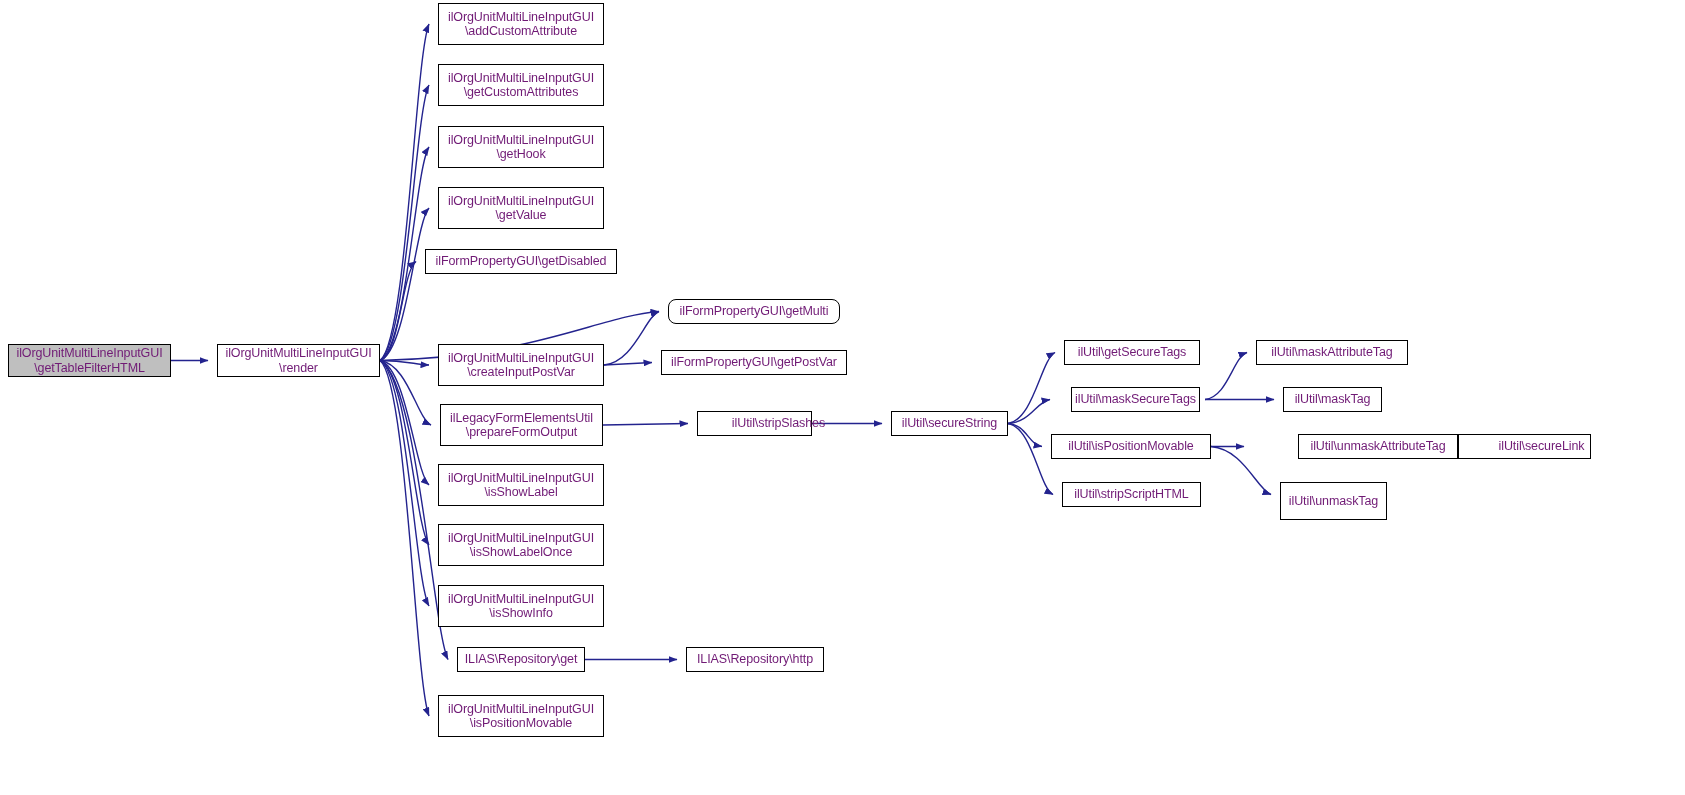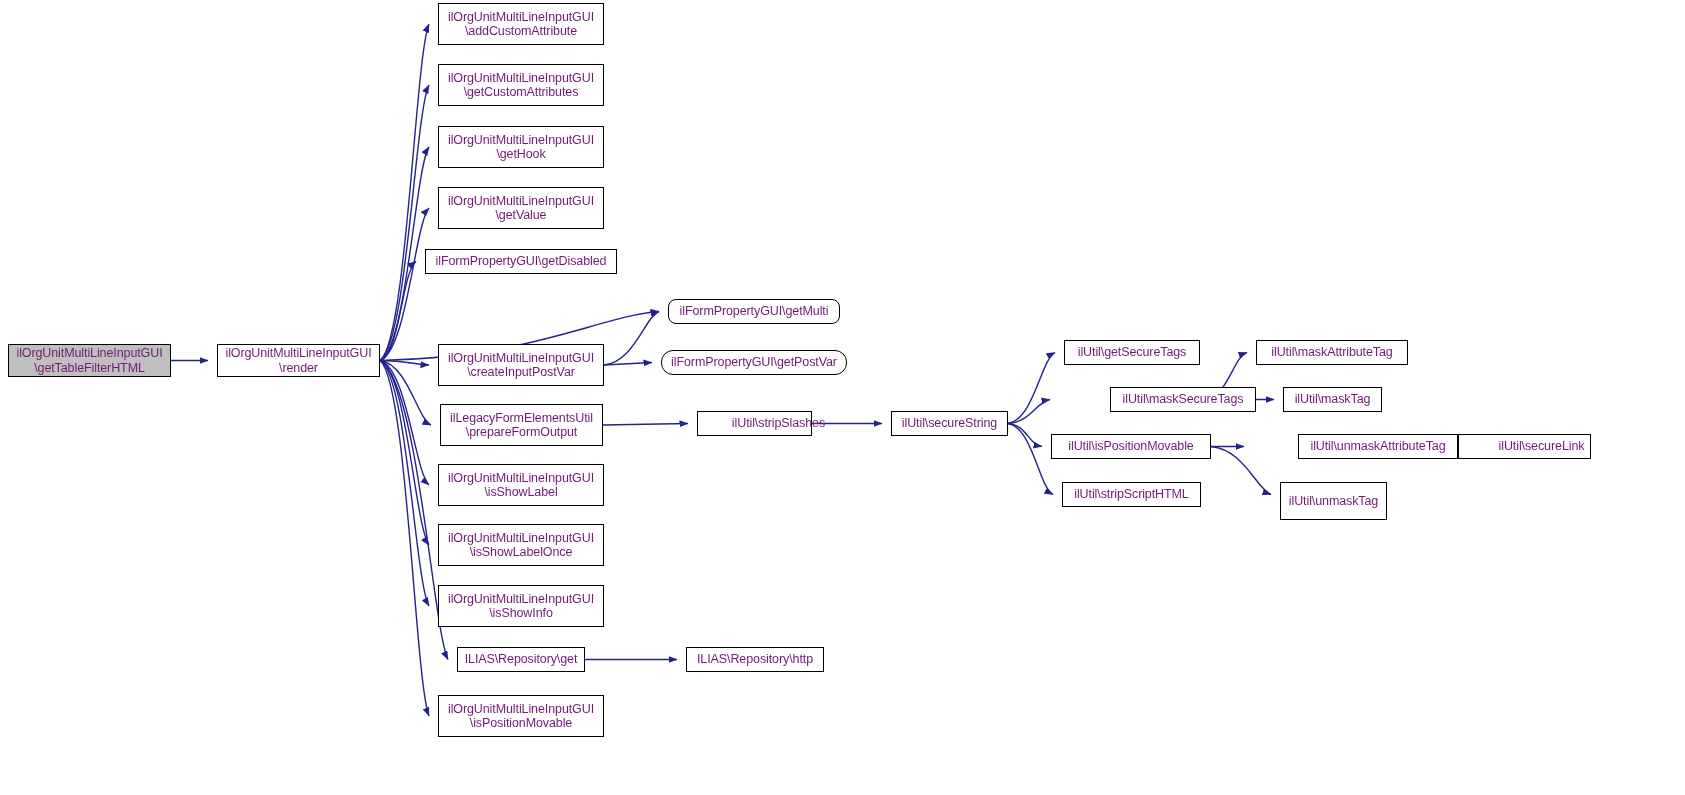--- a/index.html
+++ b/index.html
@@ -90,37 +90,37 @@
       <div class="node" style="left: 438px; top: 64px; width: 166px; height: 42px;"><span class="lbl">ilOrgUnitMultiLineInputGUI
 \getCustomAttributes</span></div>
       <div class="node" style="left: 438px; top: 126px; width: 166px; height: 42px;"><span class="lbl">ilOrgUnitMultiLineInputGUI
 \getHook</span></div>
       <div class="node" style="left: 438px; top: 187px; width: 166px; height: 42px;"><span class="lbl">ilOrgUnitMultiLineInputGUI
 \getValue</span></div>
       <div class="node" style="left: 425px; top: 249px; width: 192px; height: 25px;"><span class="lbl">ilFormPropertyGUI\getDisabled</span></div>
       <div class="node" style="left: 668px; top: 299px; width: 172px; height: 25px; border-radius: 8px;"><span class="lbl">ilFormPropertyGUI\getMulti</span></div>
       <div class="node" style="left: 438px; top: 344px; width: 166px; height: 42px;"><span class="lbl">ilOrgUnitMultiLineInputGUI
 \createInputPostVar</span></div>
-      <div class="node" style="left: 661px; top: 350px; width: 186px; height: 25px; border-radius: 12px;"><span class="lbl">ilFormPropertyGUI\getPostVar</span></div>
+      <div class="node" style="left: 661px; top: 350px; width: 186px; height: 25px;"><span class="lbl">ilFormPropertyGUI\getPostVar</span></div>
       <div class="node" style="left: 440px; top: 404px; width: 163px; height: 42px;"><span class="lbl">ilLegacyFormElementsUtil
 \prepareFormOutput</span></div>
       <div class="node" style="left: 697px; top: 411px; width: 115px; height: 25px; padding-left: 48px;"><span class="lbl">ilUtil\stripSlashes</span></div>
       <div class="node" style="left: 891px; top: 411px; width: 117px; height: 25px;"><span class="lbl">ilUtil\secureString</span></div>
       <div class="node" style="left: 438px; top: 464px; width: 166px; height: 42px;"><span class="lbl">ilOrgUnitMultiLineInputGUI
 \isShowLabel</span></div>
       <div class="node" style="left: 438px; top: 524px; width: 166px; height: 42px;"><span class="lbl">ilOrgUnitMultiLineInputGUI
 \isShowLabelOnce</span></div>
       <div class="node" style="left: 438px; top: 585px; width: 166px; height: 42px;"><span class="lbl">ilOrgUnitMultiLineInputGUI
 \isShowInfo</span></div>
       <div class="node" style="left: 457px; top: 647px; width: 128px; height: 25px;"><span class="lbl">ILIAS\Repository\get</span></div>
       <div class="node" style="left: 686px; top: 647px; width: 138px; height: 25px;"><span class="lbl">ILIAS\Repository\http</span></div>
       <div class="node" style="left: 438px; top: 695px; width: 166px; height: 42px;"><span class="lbl">ilOrgUnitMultiLineInputGUI
 \isPositionMovable</span></div>
       <div class="node" style="left: 1064px; top: 340px; width: 136px; height: 25px;"><span class="lbl">ilUtil\getSecureTags</span></div>
-      <div class="node" style="left: 1110px; top: 387px; width: 146px; height: 25px;"><span class="lbl">ilUtil\maskSecureTags</span></div>
+      <div class="node" style="left: 1071px; top: 387px; width: 129px; height: 25px;"><span class="lbl">ilUtil\maskSecureTags</span></div>
       <div class="node" style="left: 1051px; top: 434px; width: 160px; height: 25px;"><span class="lbl">ilUtil\isPositionMovable</span></div>
       <div class="node" style="left: 1062px; top: 482px; width: 139px; height: 25px;"><span class="lbl">ilUtil\stripScriptHTML</span></div>
       <div class="node" style="left: 1256px; top: 340px; width: 152px; height: 25px;"><span class="lbl">ilUtil\maskAttributeTag</span></div>
       <div class="node" style="left: 1283px; top: 387px; width: 99px; height: 25px;"><span class="lbl">ilUtil\maskTag</span></div>
       <div class="node" style="left: 1253px; top: 434px; width: 160px; height: 25px; margin-left: 45px;"><span class="lbl">ilUtil\unmaskAttributeTag</span></div>
       <div class="node" style="left: 1280px; top: 482px; width: 107px; height: 38px;"><span class="lbl">ilUtil\unmaskTag</span></div>
       <div class="node" style="left: 1458px; top: 434px; width: 133px; height: 25px; padding-left: 34px;"><span class="lbl">ilUtil\secureLink</span></div>
     </div>
 </div>
 

